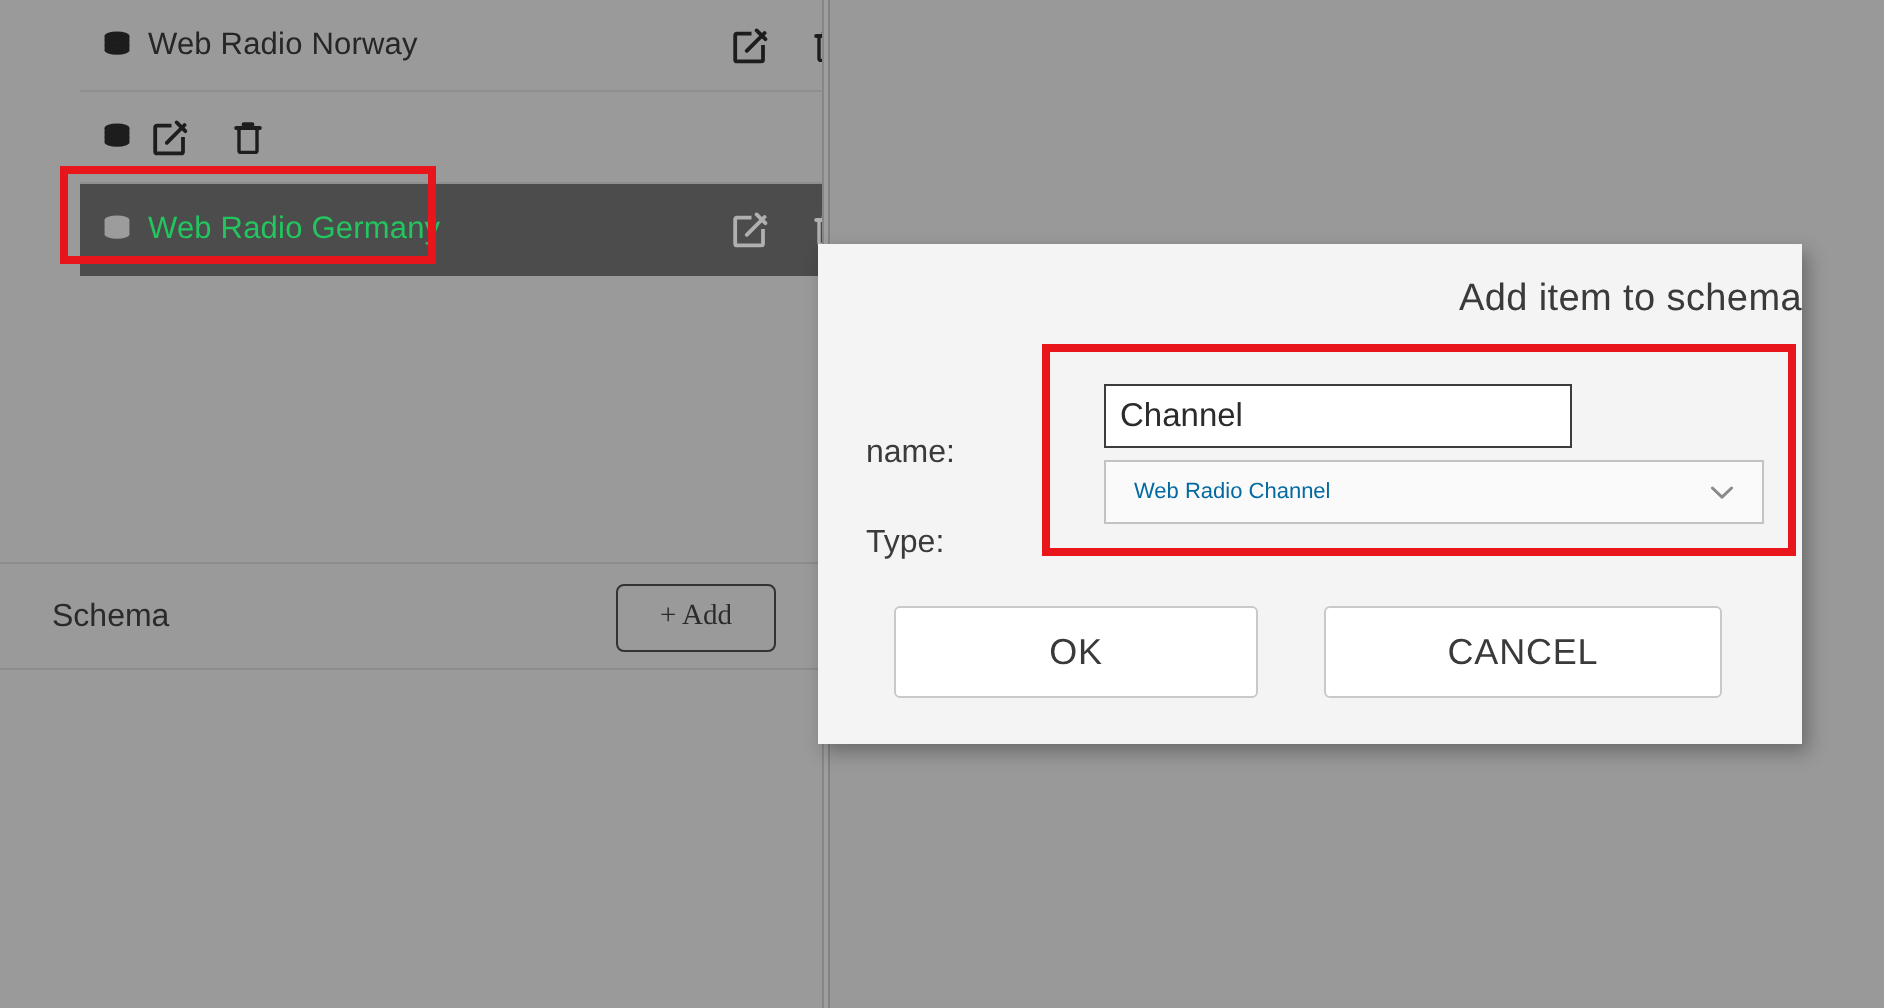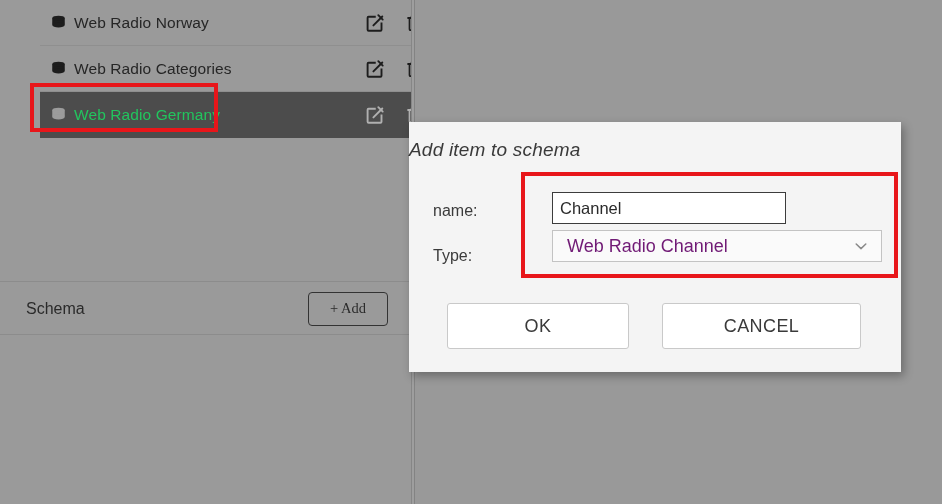--- a/index.html
+++ b/index.html
@@ -171,31 +171,31 @@
     width: 492px;
     height: 250px;
     background: #f4f4f4;
     box-shadow: 3px 4px 9px rgba(0,0,0,0.30);
   }
 
   #dialog-title {
     position: absolute;
     left: 0; top: 17px;
     width: 100%;
-    text-align: left;
+    text-align: right;
     font-size: 19px;
     color: #3a3a3a;
     letter-spacing: 0.2px;
-    font-style: italic;
   }
 
   .field-label {
     position: absolute;
     font-size: 16px;
     color: #3b3b3b;
+    margin-top: 16px;
   }
   #name-label { left: 24px; top: 80px; }
   #type-label { left: 24px; top: 125px; text-align: right; }
 
   #name-input {
     position: absolute;
     left: 143px;
     top: 70px;
     width: 234px;
     height: 32px;
@@ -215,22 +215,22 @@
     width: 330px;
     height: 32px;
     background: #fafafa;
     border: 1px solid #c3c3c3;
     display: flex;
     align-items: center;
     cursor: pointer;
   }
   #type-select-value {
     flex: 1 1 auto;
-    font-size: 18px;
-    color: #701a75;
+    font-size: 11px;
+    color: #0369a1;
     padding-left: 14px;
     white-space: nowrap;
   }
   #type-select-chevron {
     flex: 0 0 auto;
     margin-right: 12px;
     width: 16px; height: 16px;
     display: flex; align-items: center; justify-content: center;
   }
 
@@ -309,21 +309,20 @@
         <svg width="17" height="17" viewBox="0 0 17 17">
           <ellipse cx="8.5" cy="4.0" rx="6.2" ry="2.3" fill="#1d1d1d"></ellipse>
           <rect x="2.3" y="4.0" width="12.4" height="2.1" fill="#1d1d1d"></rect>
           <ellipse cx="8.5" cy="6.3" rx="6.2" ry="2.3" fill="#1d1d1d"></ellipse>
           <rect x="2.3" y="6.4" width="12.4" height="2.1" fill="#1d1d1d"></rect>
           <ellipse cx="8.5" cy="8.7" rx="6.2" ry="2.3" fill="#1d1d1d"></ellipse>
           <rect x="2.3" y="8.8" width="12.4" height="2.1" fill="#1d1d1d"></rect>
           <ellipse cx="8.5" cy="11.1" rx="6.2" ry="2.3" fill="#1d1d1d"></ellipse>
         </svg>
       </span>
-      <span class="row-label">Web Radio Categories</span>
       <span class="row-actions">
         <span class="icon-btn">
           <svg width="20" height="20" viewBox="0 0 20 20" fill="none">
             <path d="M16.5 10.5v6.2a1 1 0 0 1-1 1H3.6a1 1 0 0 1-1-1V4.8a1 1 0 0 1 1-1h6.2" stroke-width="1.9" stroke-linecap="square"></path>
             <path d="M8.4 12.4l8.9-8.9" stroke-width="1.9" stroke-linecap="round"></path>
             <path d="M13.3 2.2l4.4 4.4-4.4-4.4z" stroke-width="1.9" stroke-linecap="round" stroke-linejoin="round"></path>
           </svg>
         </span>
         <span class="icon-btn">
           <svg width="20" height="20" viewBox="0 0 20 20" fill="none">

